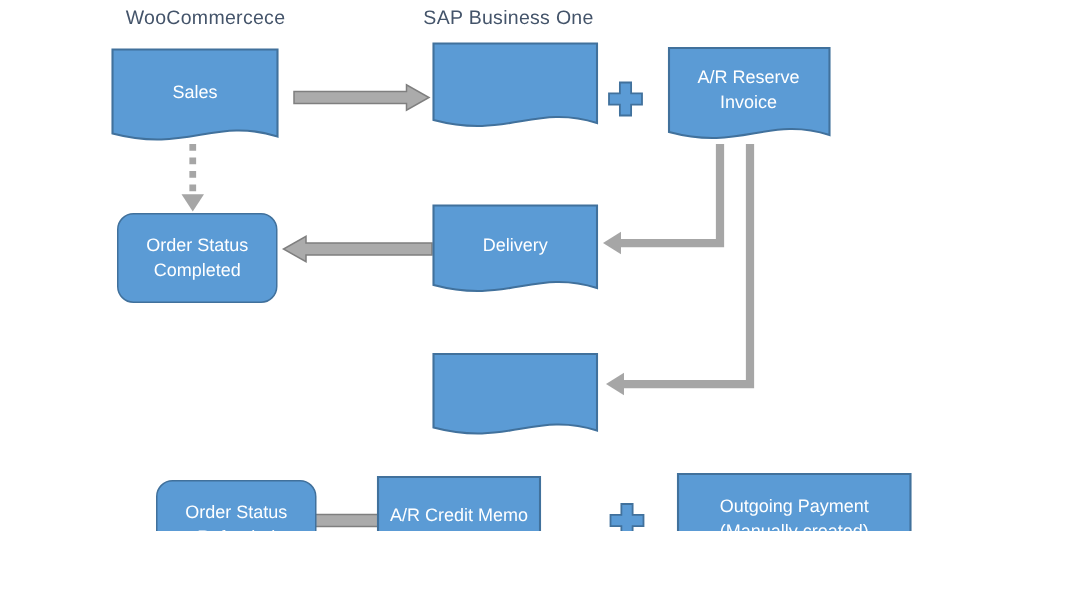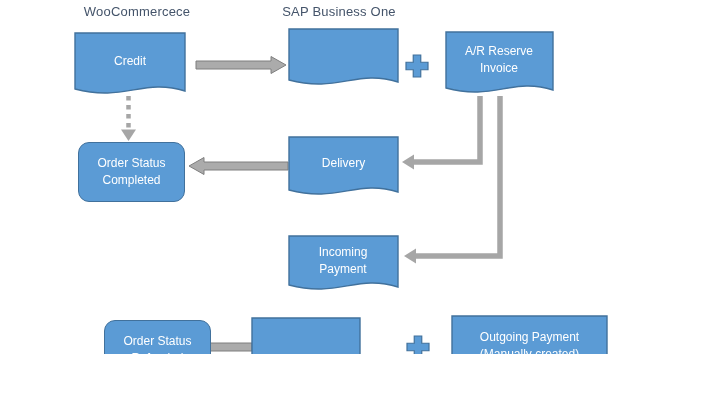--- a/index.html
+++ b/index.html
@@ -76,24 +76,24 @@
     <path d="M252,318 H360 V369 C319,356 300.6,380 252,367 Z" fill="#5B9BD5" stroke="#41719C" stroke-width="1.4"></path>
     <path d="M452,316 H607 V377 C548.1,364 521.8,388 452,375 Z" fill="#5B9BD5" stroke="#41719C" stroke-width="1.4"></path>
 
     <path d="M406,62.25 H413.25 V55 H420.75 V62.25 H428 V69.75 H420.75 V77 H413.25 V69.75 H406 Z" fill="#5B9BD5" stroke="#41719C" stroke-width="1.2"></path>
     <path d="M407,343.25 H414.25 V336 H421.75 V343.25 H429 V350.75 H421.75 V358 H414.25 V350.75 H407 Z" fill="#5B9BD5" stroke="#41719C" stroke-width="1.2"></path>
   </svg>
 
   <div class="col-title" style="left:62px;top:4px;">WooCommercece</div>
   <div class="col-title" style="left:264px;top:4px;text-align:center;">SAP Business One</div>
 
-  <div class="node-label" style="left:75px;top:33px;width:110px;height:56px;">Credit</div>
+  <div class="node-label" style="left:75px;top:33px;width:110px;height:56px;">Sales</div>
   <div class="node-label" style="left:459px;top:32px;width:80px;height:56px;">A/R Reserve Invoice</div>
   <div class="node-label" style="left:289px;top:137px;width:109px;height:53px;">Delivery</div>
-  <div class="node-label" style="left:303px;top:236px;width:80px;height:50px;">Incoming Payment</div>
+  <div class="node-label" style="left:252px;top:318px;width:108px;height:50px;">A/R Credit Memo</div>
   <div class="node-label" style="left:462px;top:316px;width:135px;height:60px;">Outgoing Payment (Manually created)</div>
 
   <div class="rounded-node" style="left:78px;top:142px;width:107px;height:60px;">
     <span class="inner">Order Status Completed</span>
   </div>
   <div class="rounded-node" style="left:78px;top:320px;width:107px;height:60px;margin-left:26px;">
     <span class="inner">Order Status Refunded</span>
   </div>
 
 </div>

